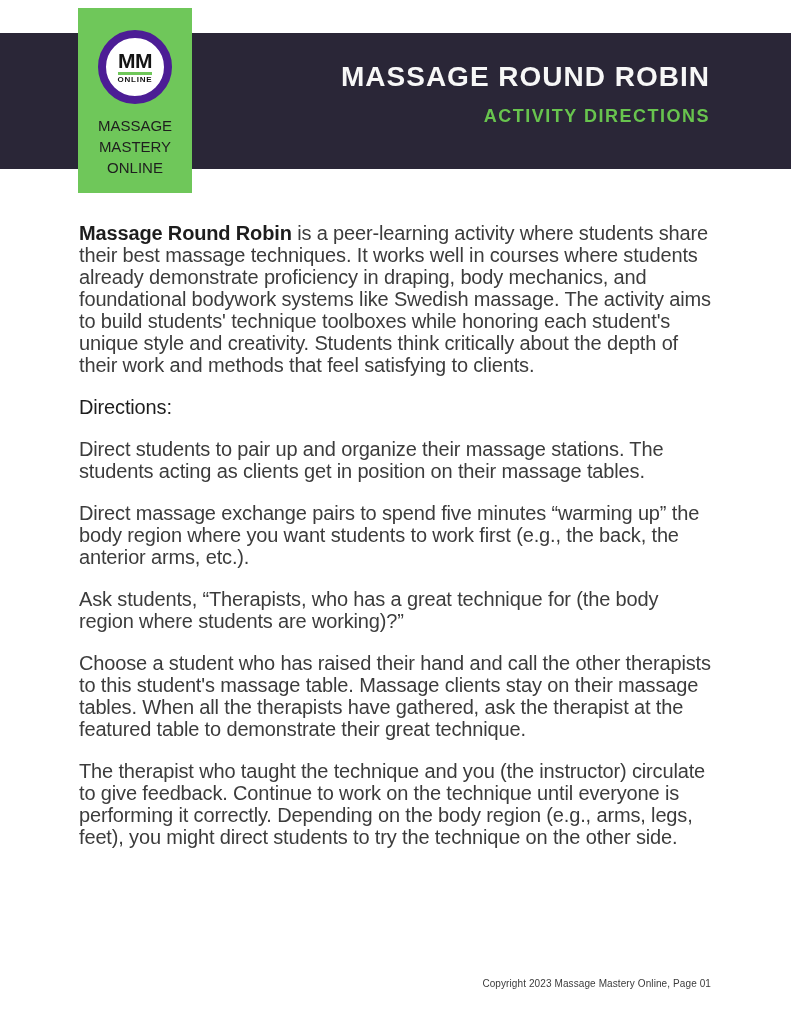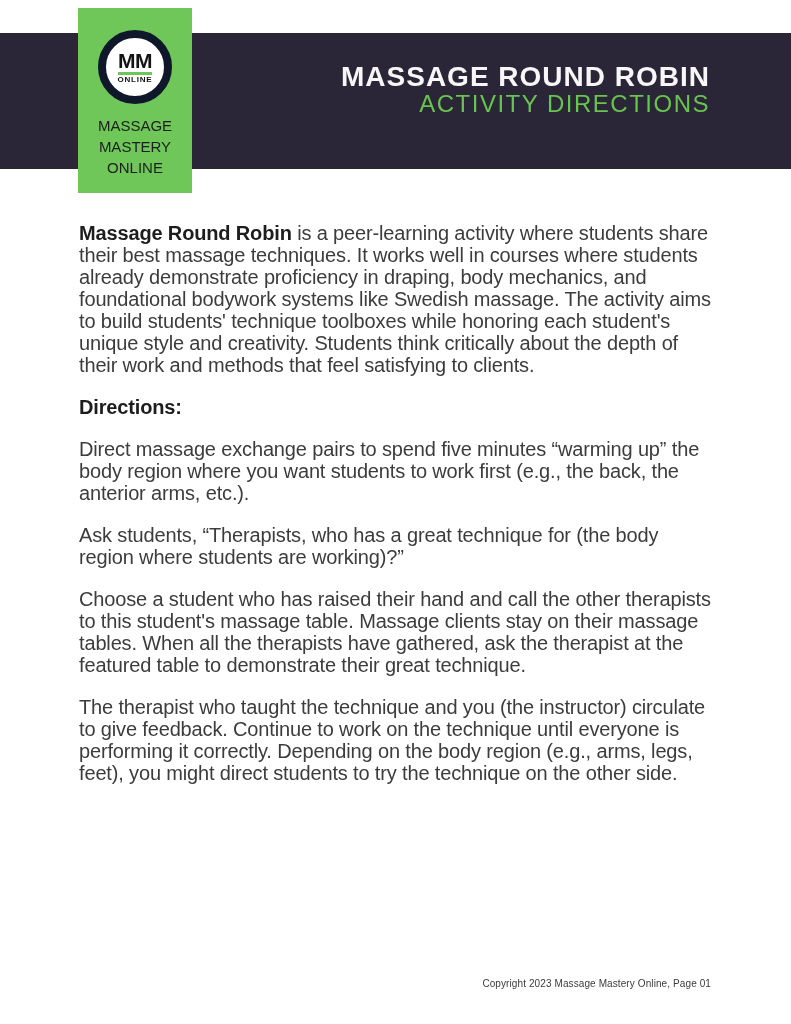--- a/index.html
+++ b/index.html
@@ -28,41 +28,41 @@
     text-align: right;
   }
   .doc-title {
     font-size: 28px;
     font-weight: 800;
     letter-spacing: 1px;
     color: #f7f7f7;
     line-height: 1;
   }
   .doc-subtitle {
-    margin-top: 1px;
-    font-size: 24px;
-    font-weight: 400;
+    margin-top: 16px;
+    font-size: 18px;
+    font-weight: 700;
     letter-spacing: 1.5px;
     color: #68c44e;
     line-height: 1;
   }
 
   
   .logo-block {
     position: absolute;
     top: 8px; left: 78px;
     width: 114px; height: 185px;
     background: #6fc75a;
     z-index: 2;
   }
   .badge {
     width: 74px; height: 74px;
     margin: 22px auto 0;
     background: #ffffff;
-    border: 8px solid #0f172a;
+    border: 8px solid #4c1d95;
     border-radius: 50%;
     display: flex;
     flex-direction: column;
     align-items: center;
     justify-content: center;
   }
   .badge-mm {
     font-size: 21px;
     font-weight: 800;
     letter-spacing: -0.5px;
@@ -96,21 +96,21 @@
     width: 634px;
   }
   .content p {
     margin: 0 0 20px;
     font-size: 20px;
     line-height: 22px;
     letter-spacing: -0.15px;
     color: #3c3c3c;
   }
   .content p.para-heading {
-    font-weight: 700;
+    font-weight: 400;
     color: #1d1d1d;
   }
   .content .lead-bold {
     font-weight: 700;
     color: #1d1d1d;
   }
 
   
   .page-footer {
     position: absolute;
@@ -141,20 +141,21 @@
     <div class="org">
       <div>MASSAGE</div>
       <div>MASTERY</div>
       <div>ONLINE</div>
     </div>
   </div>
 
   <main class="content">
     <p><span class="lead-bold">Massage Round Robin</span><span> is a peer-learning activity where students share their best massage techniques. It works well in courses where students already demonstrate proficiency in draping, body mechanics, and foundational bodywork systems like Swedish massage. The activity aims to build students' technique toolboxes while honoring each student's unique style and creativity. Students think critically about the depth of their work and methods that feel satisfying to clients.</span></p>
     <p class="para-heading">Directions:</p>
+    <p>Direct students to pair up and organize their massage stations. The students acting as clients get in position on their massage tables.</p>
     <p>Direct massage exchange pairs to spend five minutes “warming up” the body region where you want students to work first (e.g., the back, the anterior arms, etc.).</p>
     <p>Ask students, “Therapists, who has a great technique for (the body region where students are working)?”</p>
     <p>Choose a student who has raised their hand and call the other therapists to this student's massage table. Massage clients stay on their massage tables. When all the therapists have gathered, ask the therapist at the featured table to demonstrate their great technique.</p>
     <p>The therapist who taught the technique and you (the instructor) circulate to give feedback. Continue to work on the technique until everyone is performing it correctly. Depending on the body region (e.g., arms, legs, feet), you might direct students to try the technique on the other side.</p>
   </main>
 
   <footer class="page-footer">Copyright 2023 Massage Mastery Online, Page 01</footer>
 
 </div>
 

